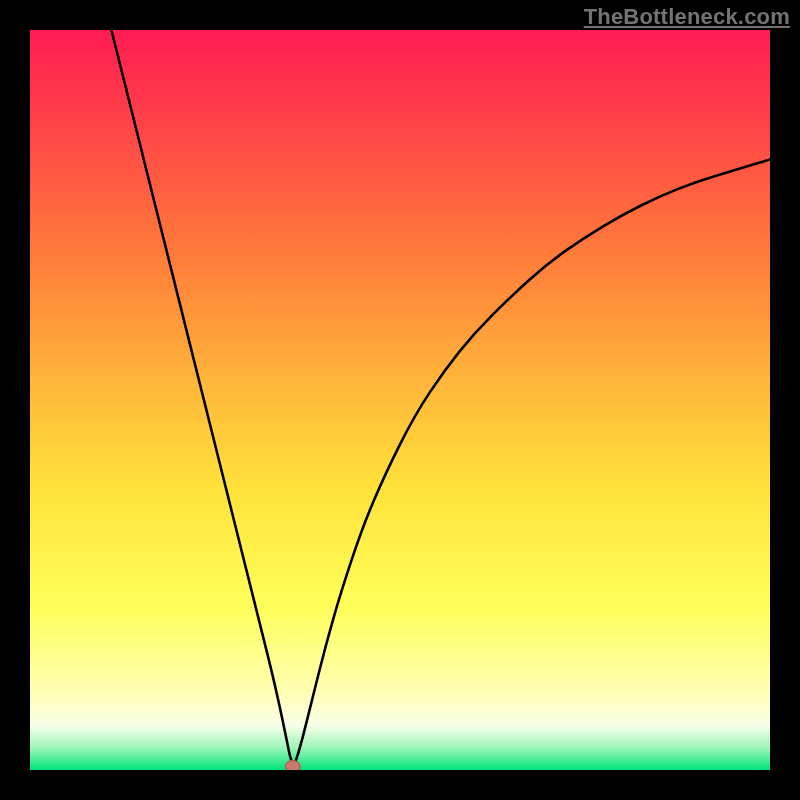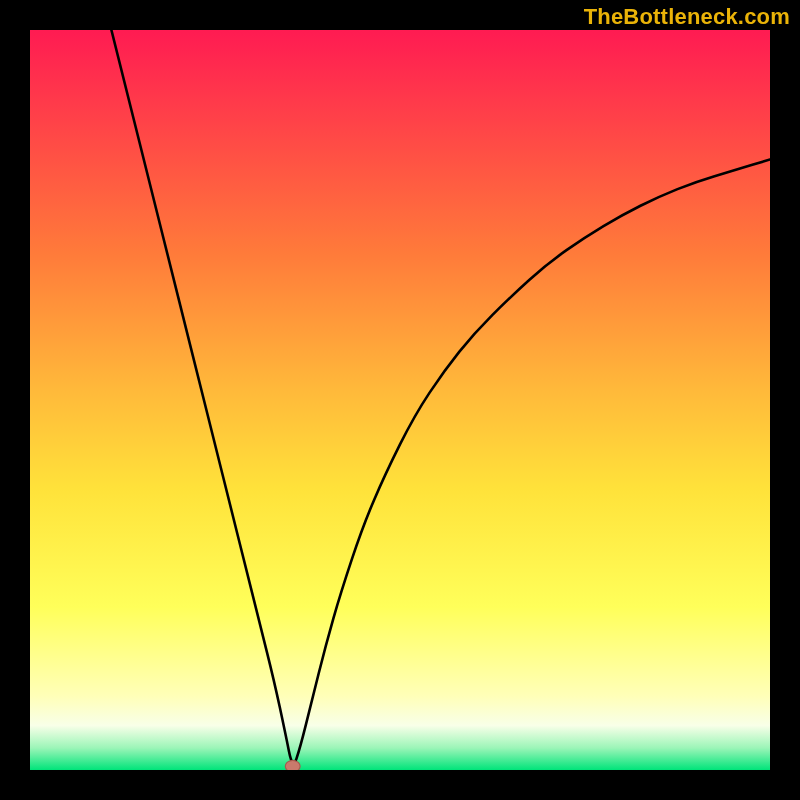--- a/index.html
+++ b/index.html
@@ -25,22 +25,23 @@
     width: 740px;
     height: 740px;
   }
   .watermark {
     position: absolute;
     top: 4px;
     right: 10px;
     font-family: Arial, Helvetica, sans-serif;
     font-size: 22px;
     font-weight: 600;
-    color: #eab308;
+    color: #737373;
     letter-spacing: 0.2px;
+    text-decoration: underline;
   }
   svg { display: block; }
 </style>
 </head>
 <body>
 
 <div class="frame">
 
   <div class="watermark">TheBottleneck.com</div>
 

